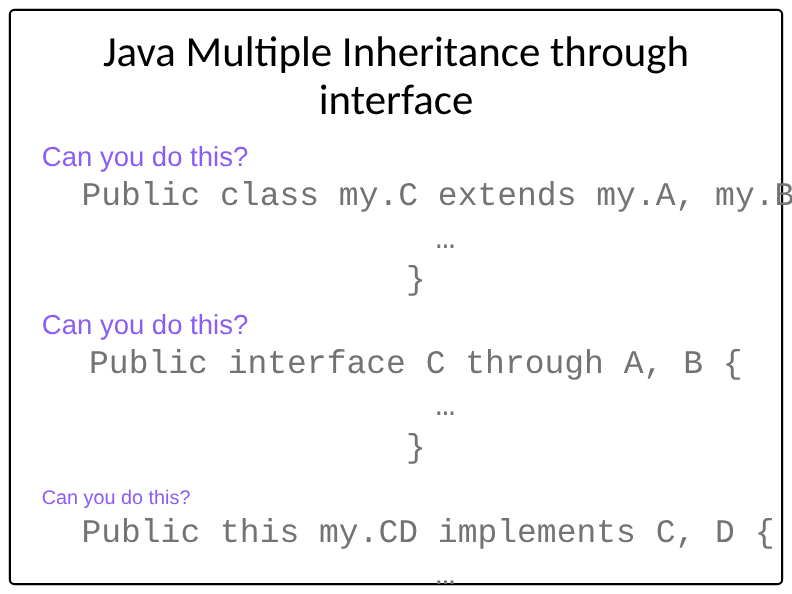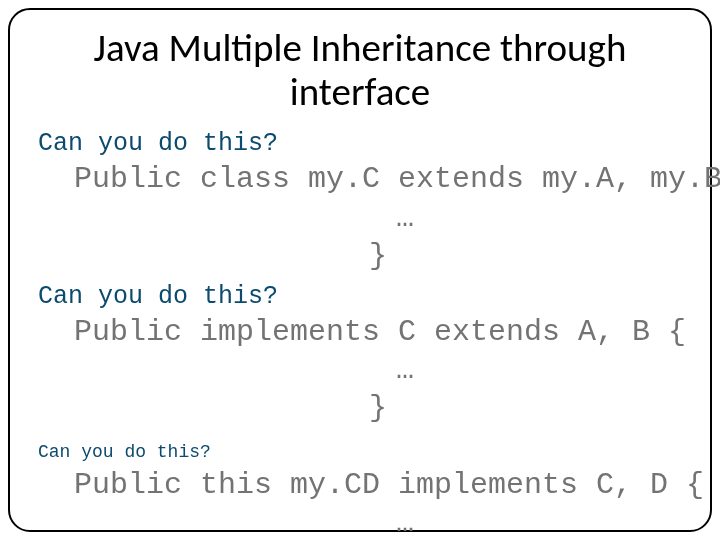--- a/index.html
+++ b/index.html
@@ -7,37 +7,37 @@
       width: 720px;
       height: 540px;
       background: #fff;
       font-family: Calibri, "Segoe UI", Arial, sans-serif;
       padding: 8px;
     }
     .slide {
       width: 100%;
       height: 100%;
       border: 2px solid #000;
-      border-radius: 22px;
+      border-radius: 5px;
       padding: 16px 28px 20px 28px;
       display: flex;
       flex-direction: column;
     }
     .title {
       font-size: 39px;
       font-weight: 400;
       text-align: center;
       line-height: 1.12;
       color: #000;
       margin-bottom: 14px;
     }
     .question {
-      font-family: Liberation Mono, monospace;
+      font-family: Liberation Sans, sans-serif;
       font-weight: 400;
-      color: #0c4a6e;
+      color: #8b5cf6;
     }
     .q1 { font-size: 25px; margin-top: 2px; }
     .q2 { font-size: 25px; margin-top: 6px; }
     .q3 { font-size: 18px; margin-top: 14px; margin-bottom: 2px; }
     .code {
       font-family: "Courier New", Courier, monospace;
       font-size: 30px;
       line-height: 1.28;
       color: #737373;
       white-space: pre;
@@ -51,21 +51,21 @@
 
 <div class="slide">
   <div class="title">Java Multiple Inheritance through interface</div>
 
   <div class="question q1">Can you do this?</div>
   <div class="code">Public class my.C extends my.A, my.B {
    …
 }</div>
 
   <div class="question q2">Can you do this?</div>
-  <div class="code">Public implements C extends A, B {
+  <div class="code">Public interface C through A, B {
    …
 }</div>
 
   <div class="question q3">Can you do this?</div>
   <div class="code">Public this my.CD implements C, D {
    …
 }</div>
 </div>
 
 </body></html>

